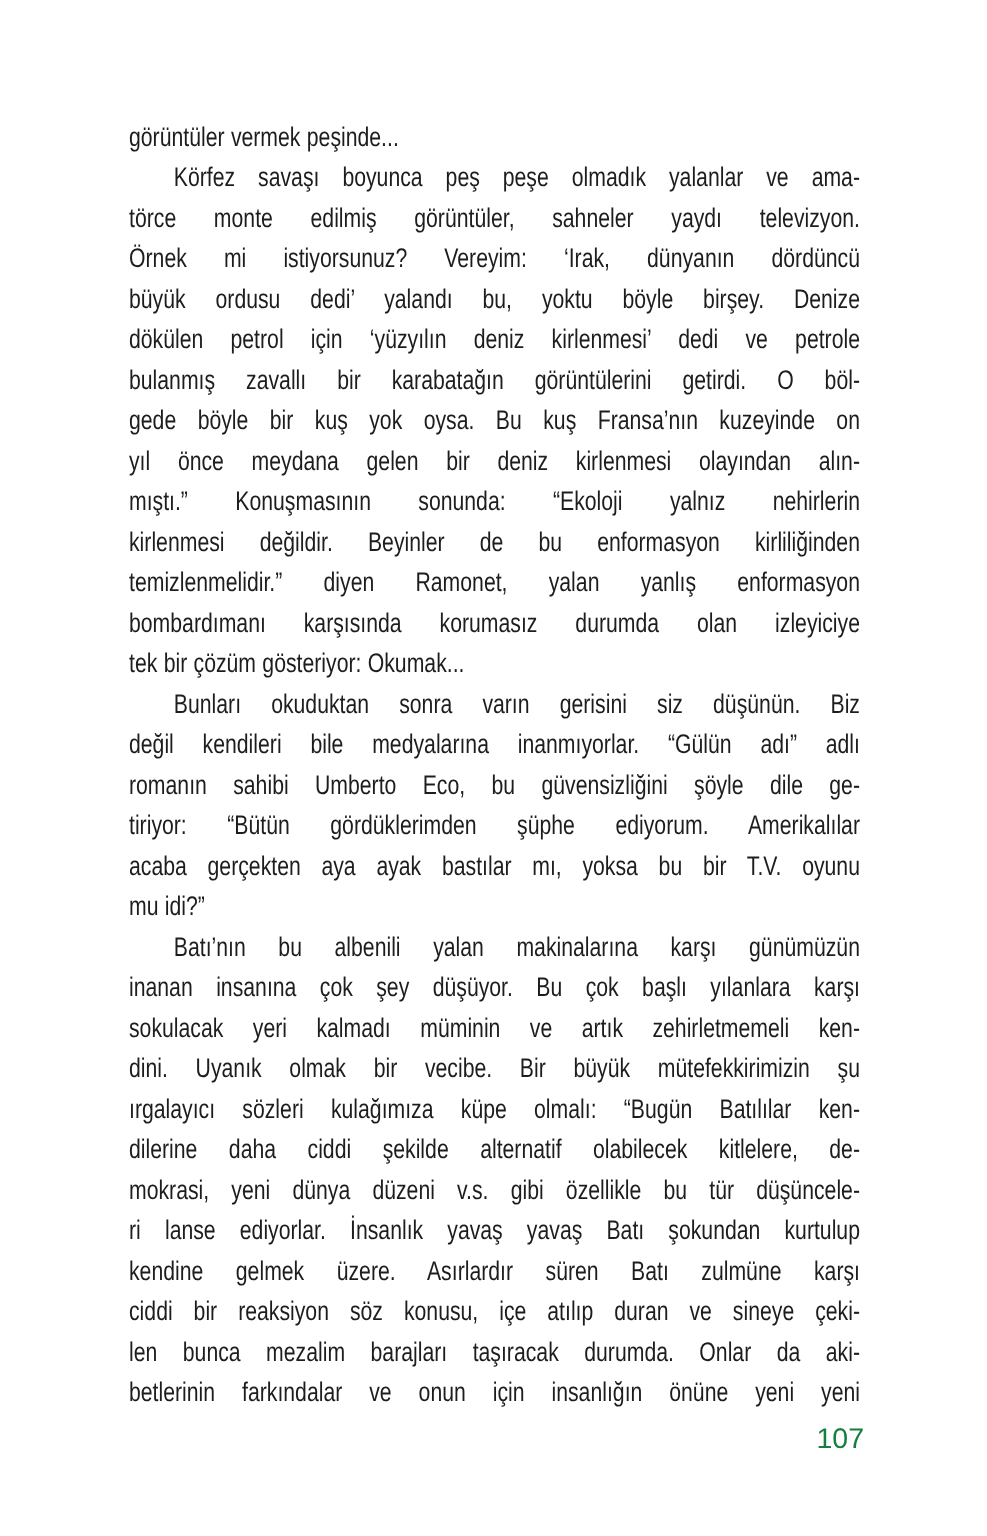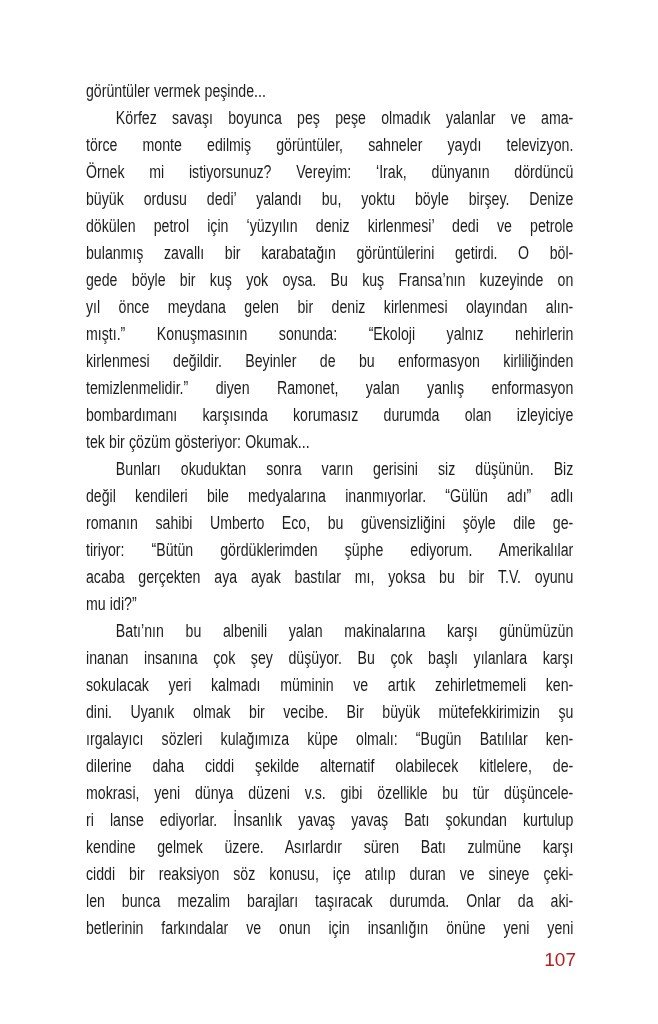--- a/index.html
+++ b/index.html
@@ -43,21 +43,21 @@
     text-align: left;
     text-align-last: left;
   }
   .line.indent {
     text-indent: 38px;
   }
   .page-number {
     position: absolute;
     top: 946px;
     right: 82px;
-    color: #b91c1c;
+    color: #15803d;
     font-size: 19px;
     line-height: 27px;
     text-align: right;
   }
 </style>
 </head>
 <body>
 
 <div class="book-page">
   <div class="text-block">

